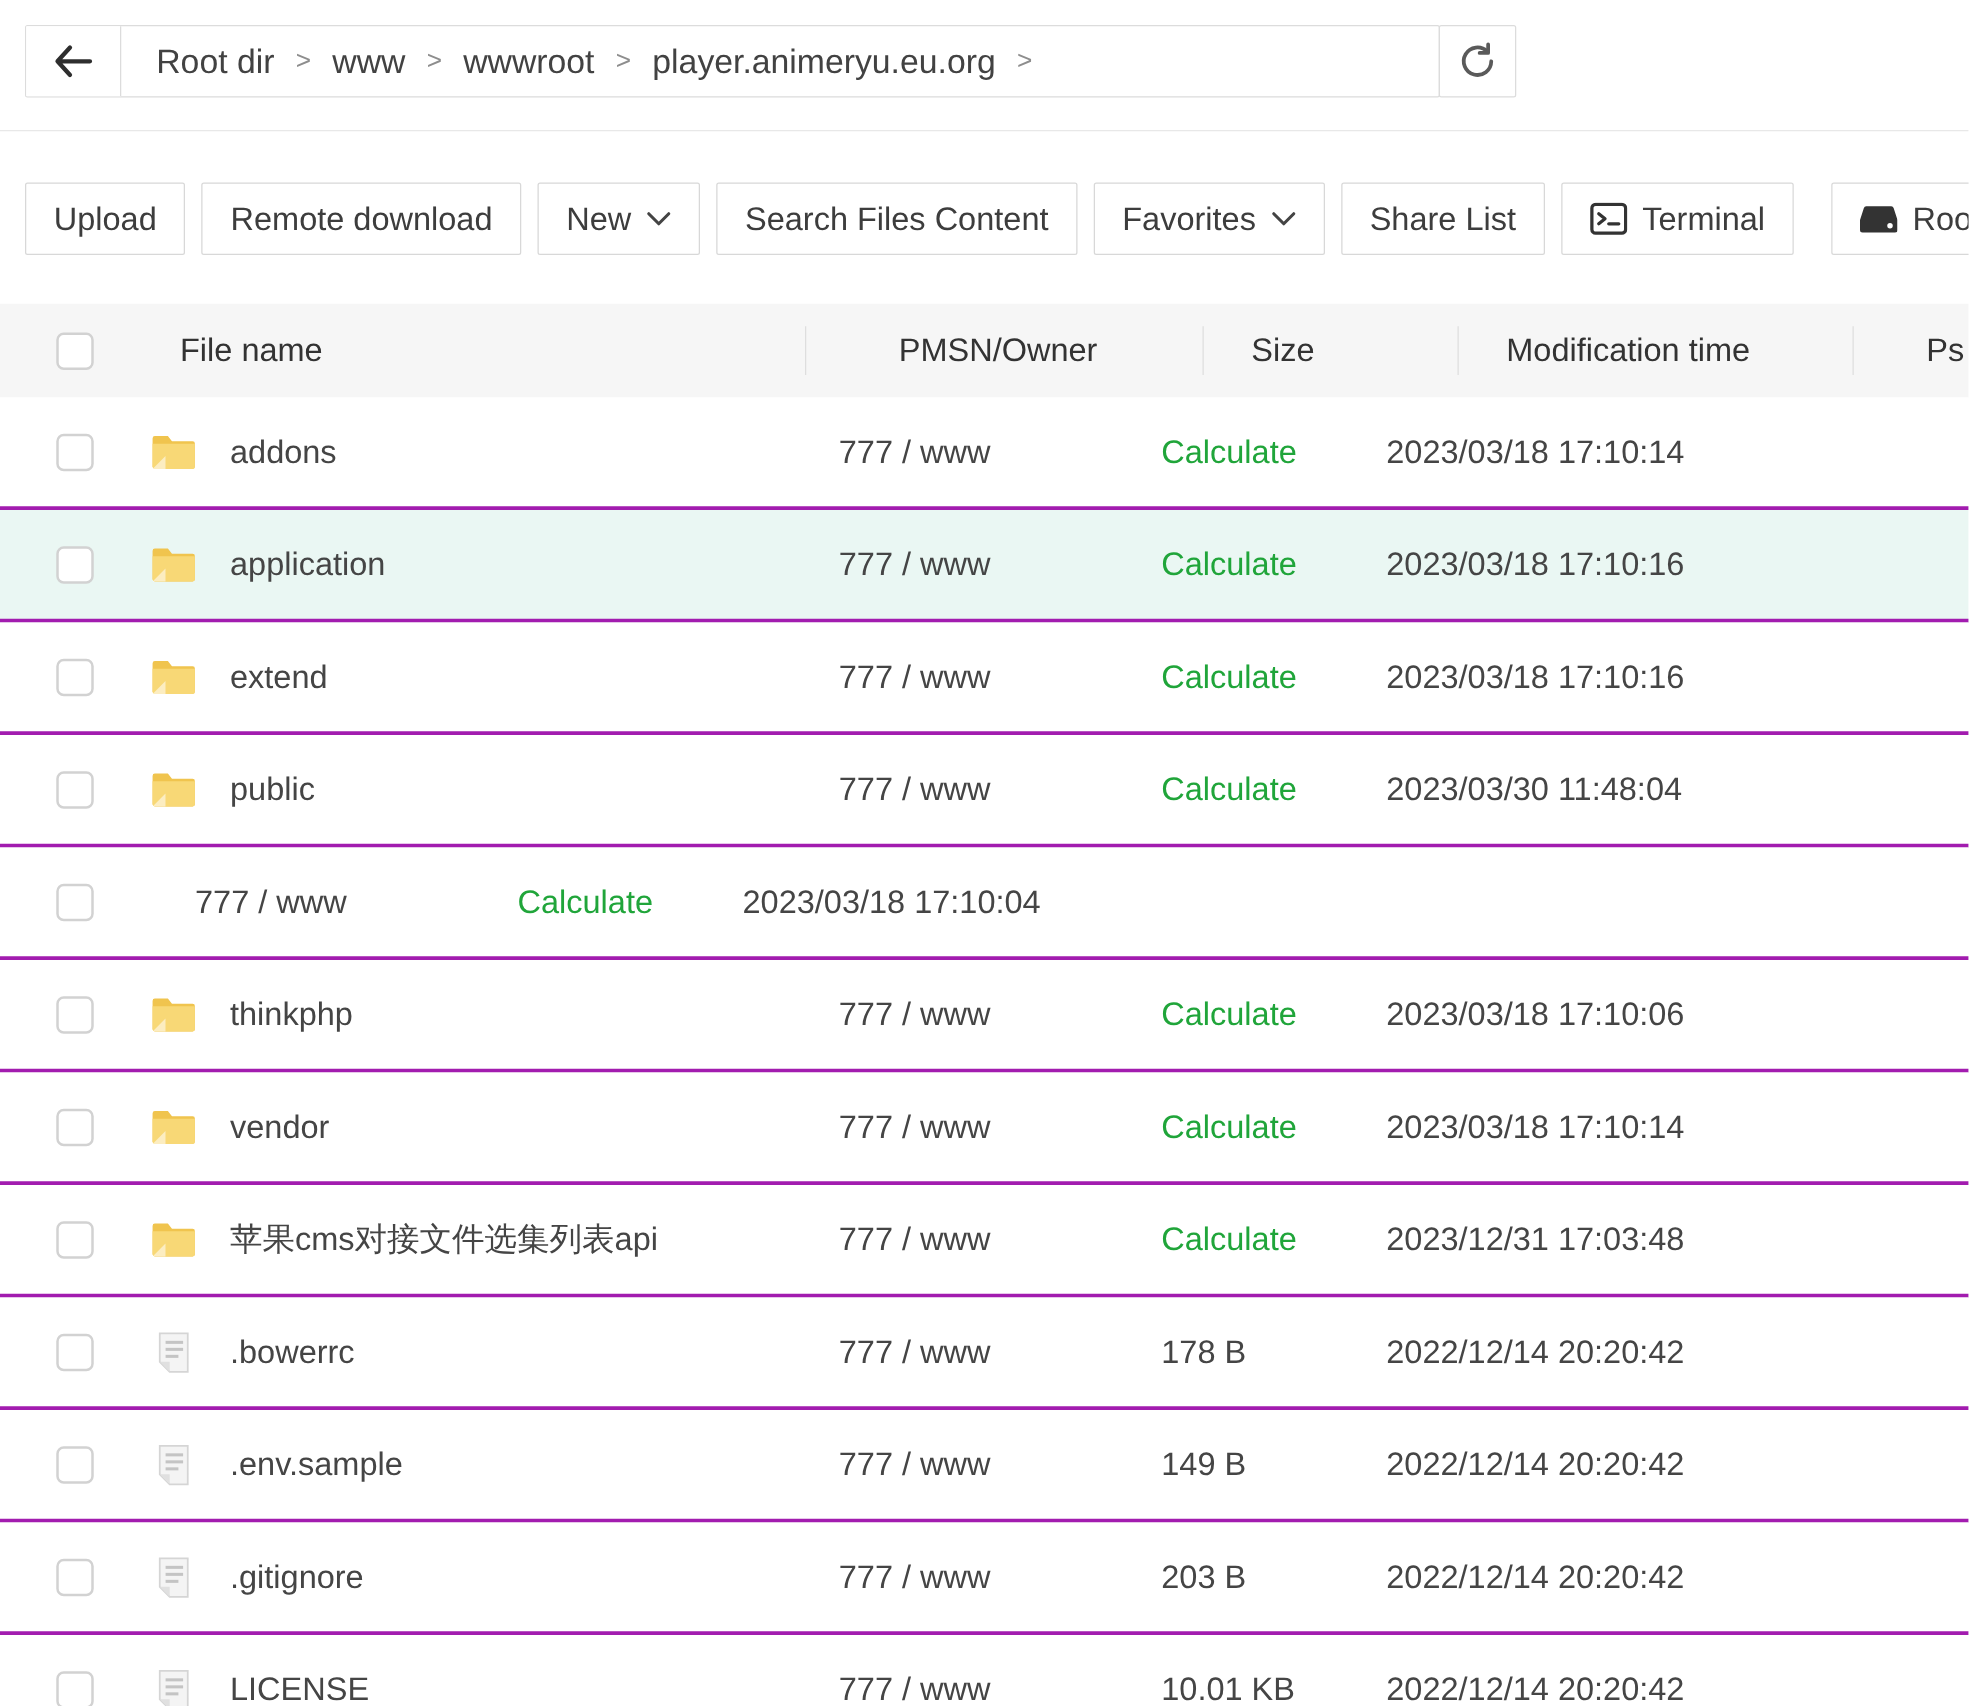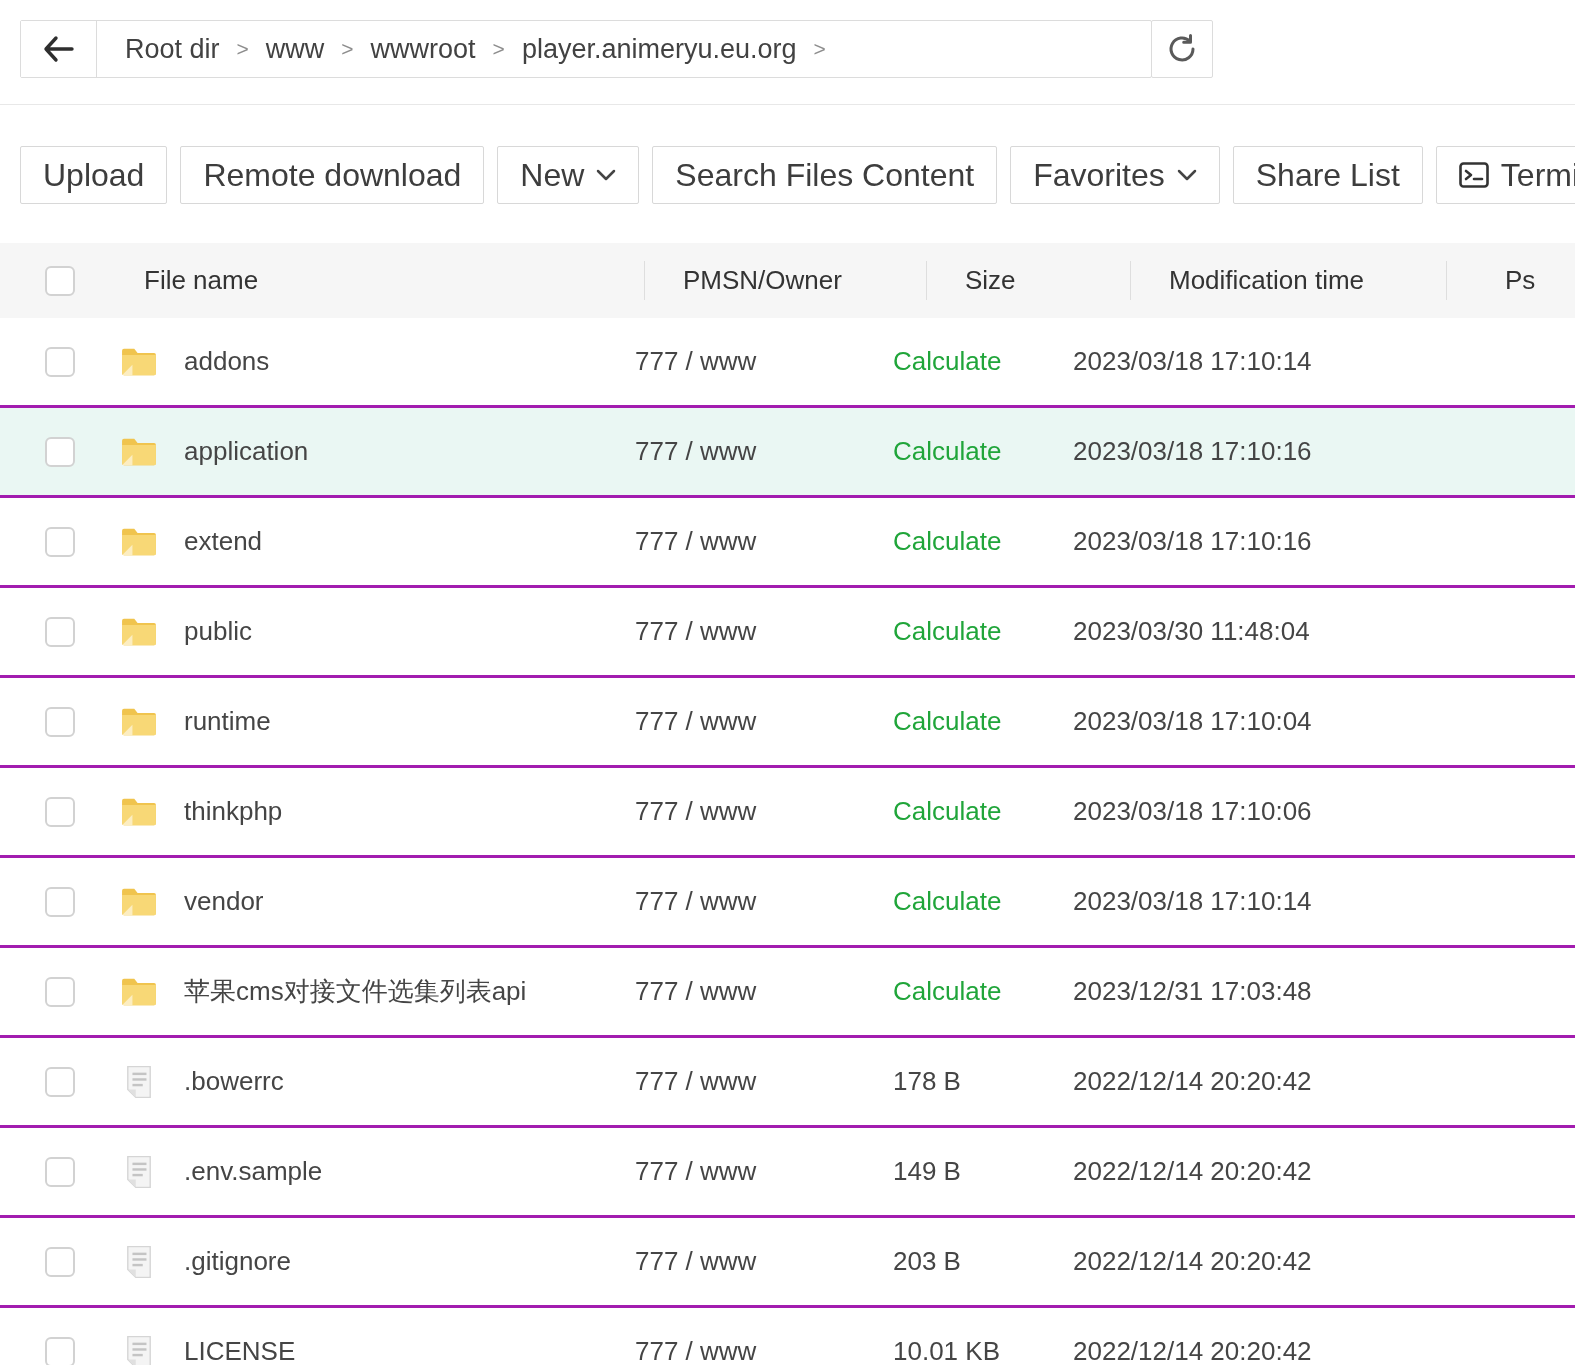--- a/index.html
+++ b/index.html
@@ -39,21 +39,21 @@
     cursor: pointer; flex: none;
   }
 
   .divider { height: 1px; background: #e8e8e8; margin-top: 26px; }
 
   
   .toolbar { display: flex; align-items: center; margin-top: 41px; padding: 0 20px; height: 58px; }
   .tbtn {
     height: 58px; display: flex; align-items: center; gap: 12px;
     padding: 0 22px; border: 1px solid #d8d8d8; border-radius: 2px;
-    background: #fff; font-size: 32px; color: #3d3d3d;
+    background: #fff; font-size: 26px; color: #3d3d3d;
     margin-right: 13px; cursor: pointer; white-space: nowrap; flex: none;
     font-family: inherit;
   }
   .tbtn.rootdir { margin-left: 17px; margin-right: 0; }
 
   
   .table { margin-top: 39px; width: 1575px; }
   .thead {
     display: flex; align-items: center; height: 75px;
     background: #f6f6f6; font-size: 26px; color: #333; gap: 24px;
@@ -65,21 +65,21 @@
   }
   .row {
     display: flex; align-items: center; height: 90px;
     border-bottom: 3px solid #a21caf; font-size: 26px; color: #454545;
     background: #fff; cursor: pointer;
   }
   .row.selected { background: var(--sel, #eaf7f3); justify-content: flex-end; }
 
   .col-check { width: 120px; padding-left: 45px; display: flex; align-items: center; flex: none; }
   .col-name  { width: 515px; display: flex; align-items: center; gap: 26px; flex: none; overflow: hidden; }
-  .col-owner { width: 258px; flex: none; }
+  .col-owner { width: 258px; flex: none; margin-left: 36px; }
   .col-size  { width: 180px; flex: none; }
   .col-time  { width: 292px; flex: none; }
   .col-ps    { flex: 1; padding-left: 20px; }
 
   .cb {
     appearance: none; -webkit-appearance: none;
     width: 30px; height: 30px; border: 2px solid #d2d2d2; border-radius: 6px;
     background: #fff; cursor: pointer; flex: none;
   }
   .icon-box { width: 38px; display: flex; justify-content: center; flex: none; }
@@ -258,31 +258,20 @@
     <div class="col-size">
       <span class="calc">Calculate</span>
     </div>
     <div class="col-time">2023/03/30 11:48:04</div>
     <div class="col-ps"></div>
   </div>
         <div class="row">
     <div class="col-check">
       <input type="checkbox" class="cb" style="">
     </div>
-    <div class="col-name">
-      <span class="icon-box">
-        <svg width="38" height="32" viewBox="0 0 40 34">
-          <path d="M2 5 a2 2 0 0 1 2 -2 h11 l3.5 4.5 H36 a2 2 0 0 1 2 2 V29 a2 2 0 0 1 -2 2 H4 a2 2 0 0 1 -2 -2 Z" fill="#f0c44e"></path>
-          <path d="M2 9.5 h36 V29 a2 2 0 0 1 -2 2 H4 a2 2 0 0 1 -2 -2 Z" fill="#f8d876"></path>
-          <path d="M2 31 L13 20 V31 Z" fill="#ffffff" opacity="0.55"></path>
-        </svg>
-
-      </span>
-      <span class="fname">runtime</span>
-    </div>
     <div class="col-owner">777 / www</div>
     <div class="col-size">
       <span class="calc">Calculate</span>
     </div>
     <div class="col-time">2023/03/18 17:10:04</div>
     <div class="col-ps"></div>
   </div>
         <div class="row">
     <div class="col-check">
       <input type="checkbox" class="cb" style="">

